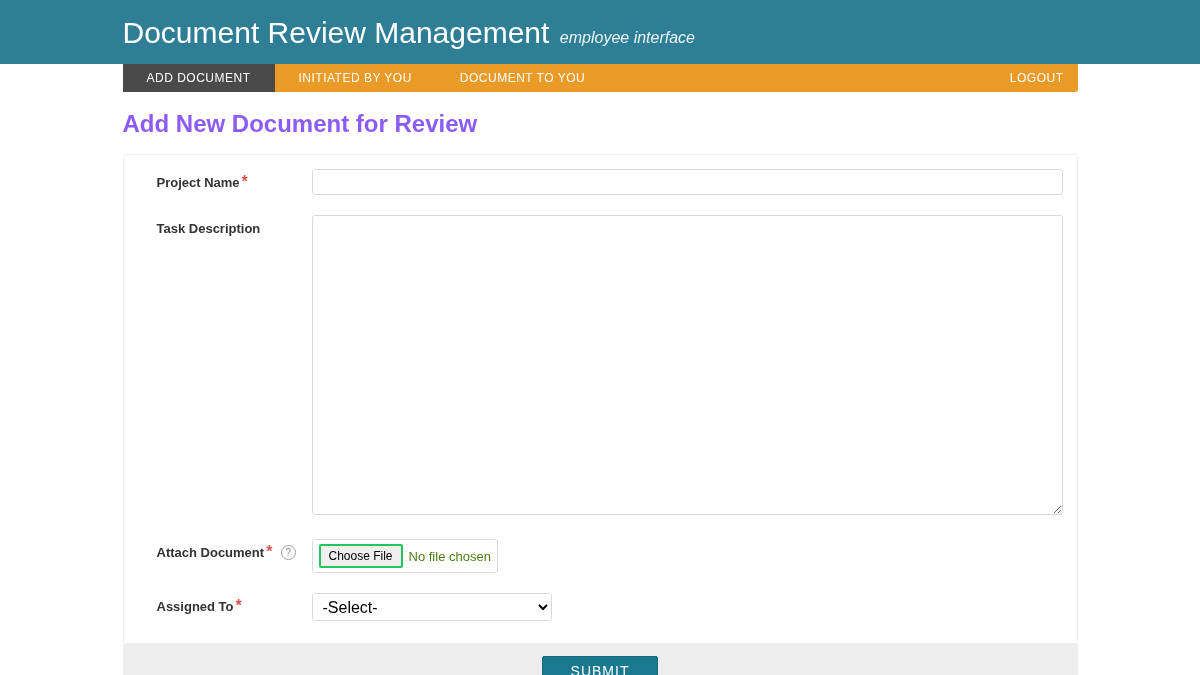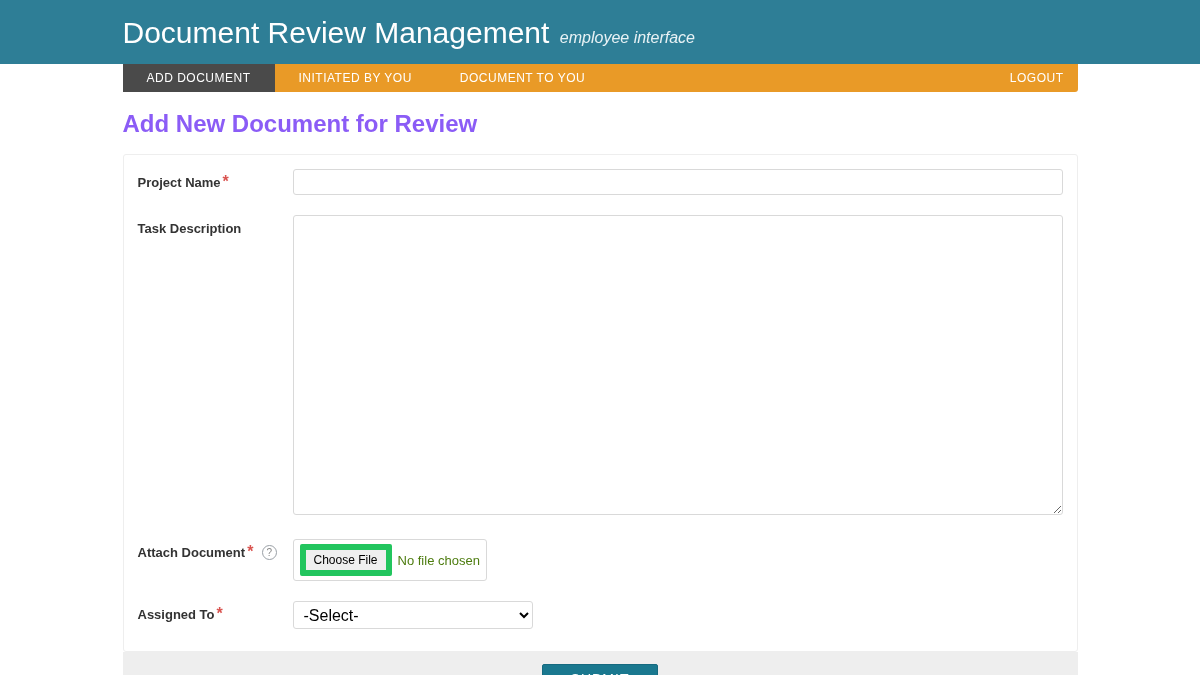--- a/index.html
+++ b/index.html
@@ -78,20 +78,21 @@
     padding: 14px 14px 18px 14px;
   }
   .form-row {
     display: flex;
     margin-bottom: 20px;
   }
   .form-label-cell {
     width: 155px;
     flex-shrink: 0;
     padding-top: 4px;
+    margin-left: 19px;
   }
   .form-label {
     font-size: 13px;
     font-weight: 700;
     color: #333;
   }
   .required {
     color: #d9534f;
     margin-left: 2px;
     font-weight: 700;
@@ -121,21 +122,21 @@
     display: inline-flex;
     align-items: center;
     border: 1px solid #d9d9d9;
     border-radius: 3px;
     padding: 4px 6px;
     font-size: 13px;
     background: #fff;
   }
   .file-button {
     background: #efefef;
-    border: 6px solid #22c55e;
+    border: 2px solid #22c55e;
     border-radius: 2px;
     font-size: 12px;
     padding: 3px 8px;
     margin-right: 6px;
     cursor: pointer;
   }
   .file-status {
     font-size: 13px;
     color: #4d7c0f;
   }

